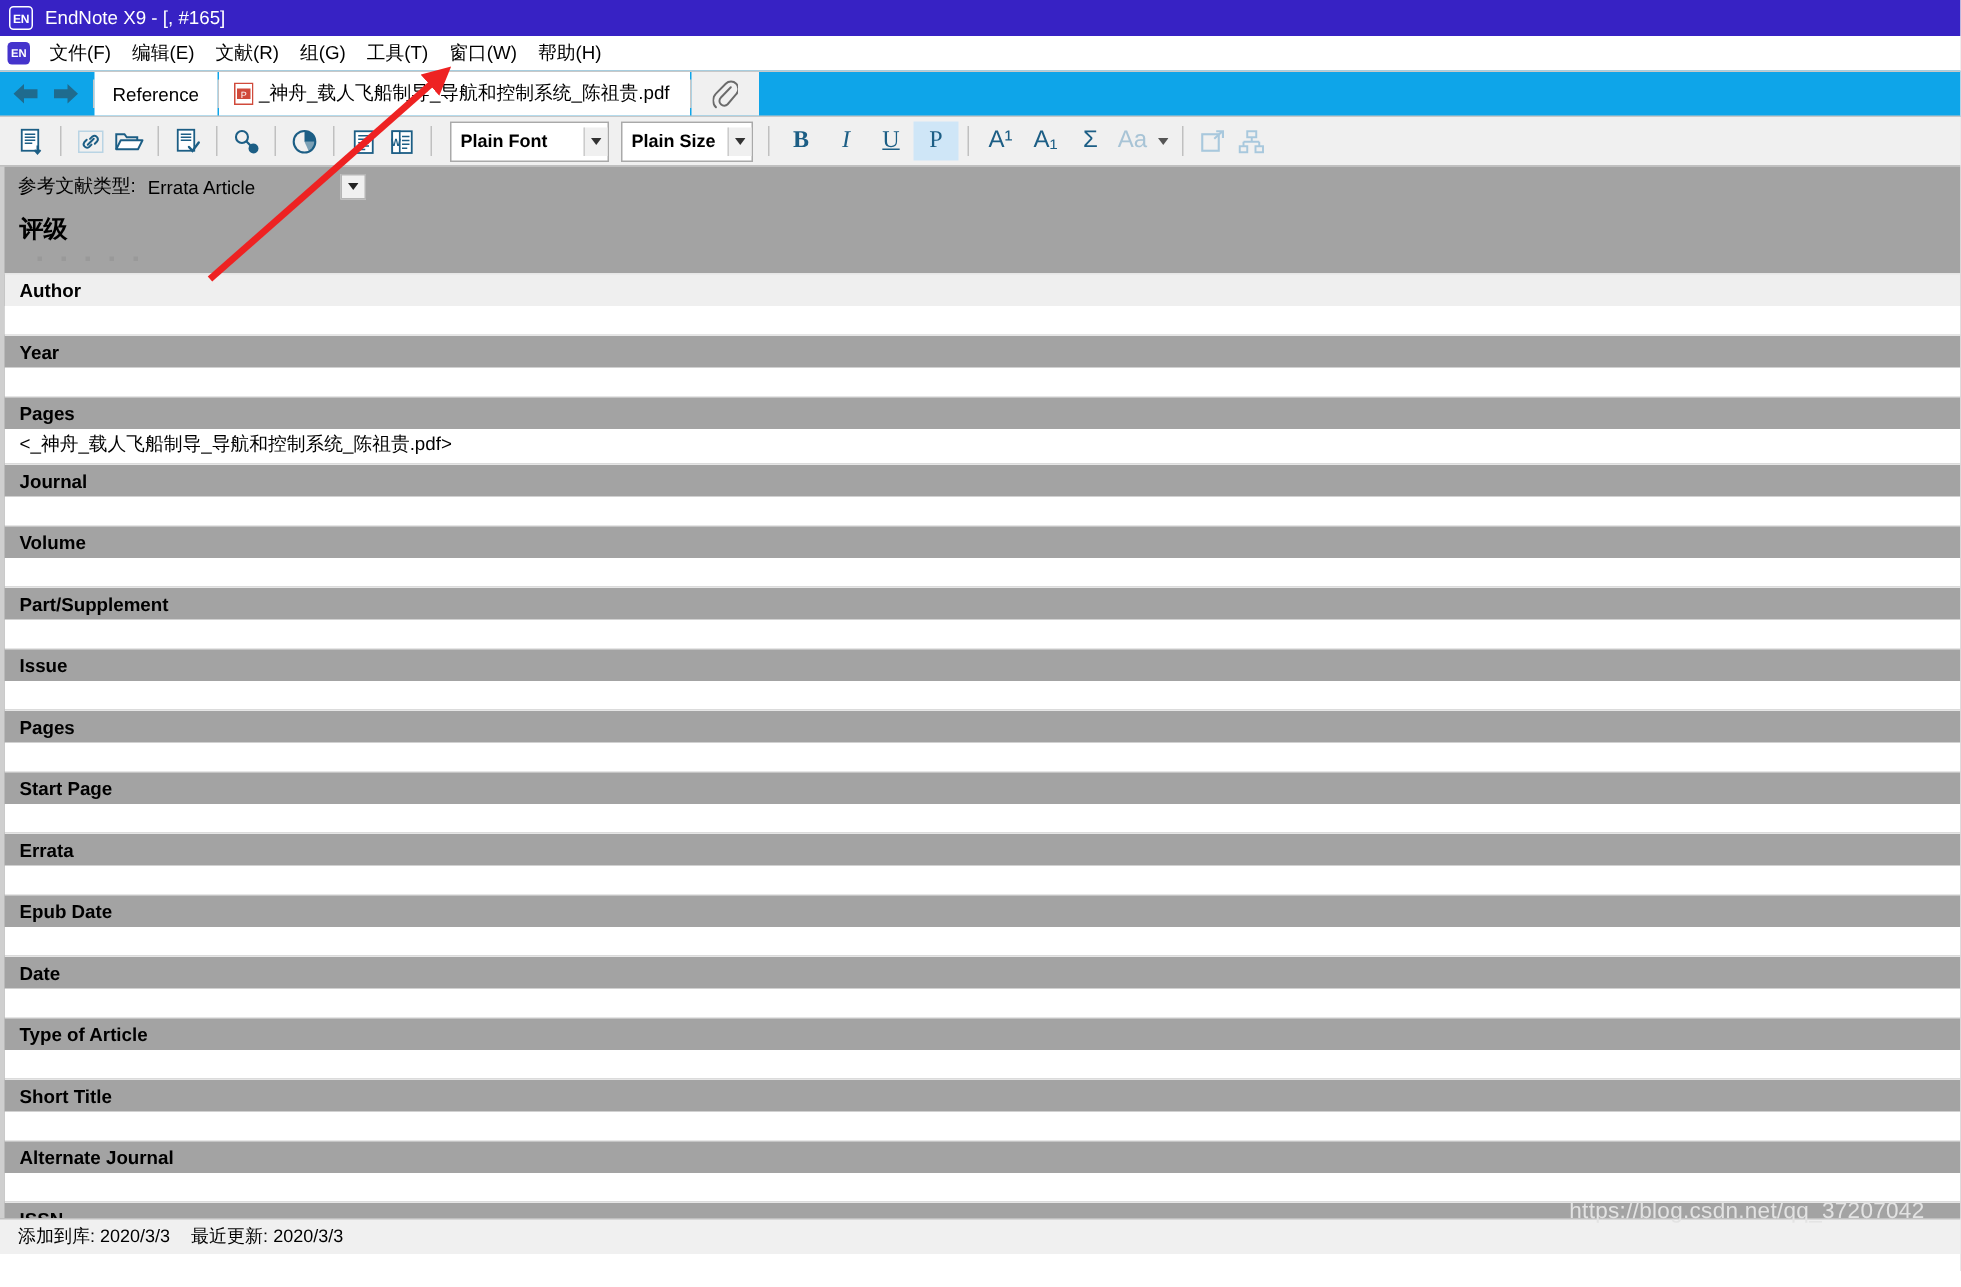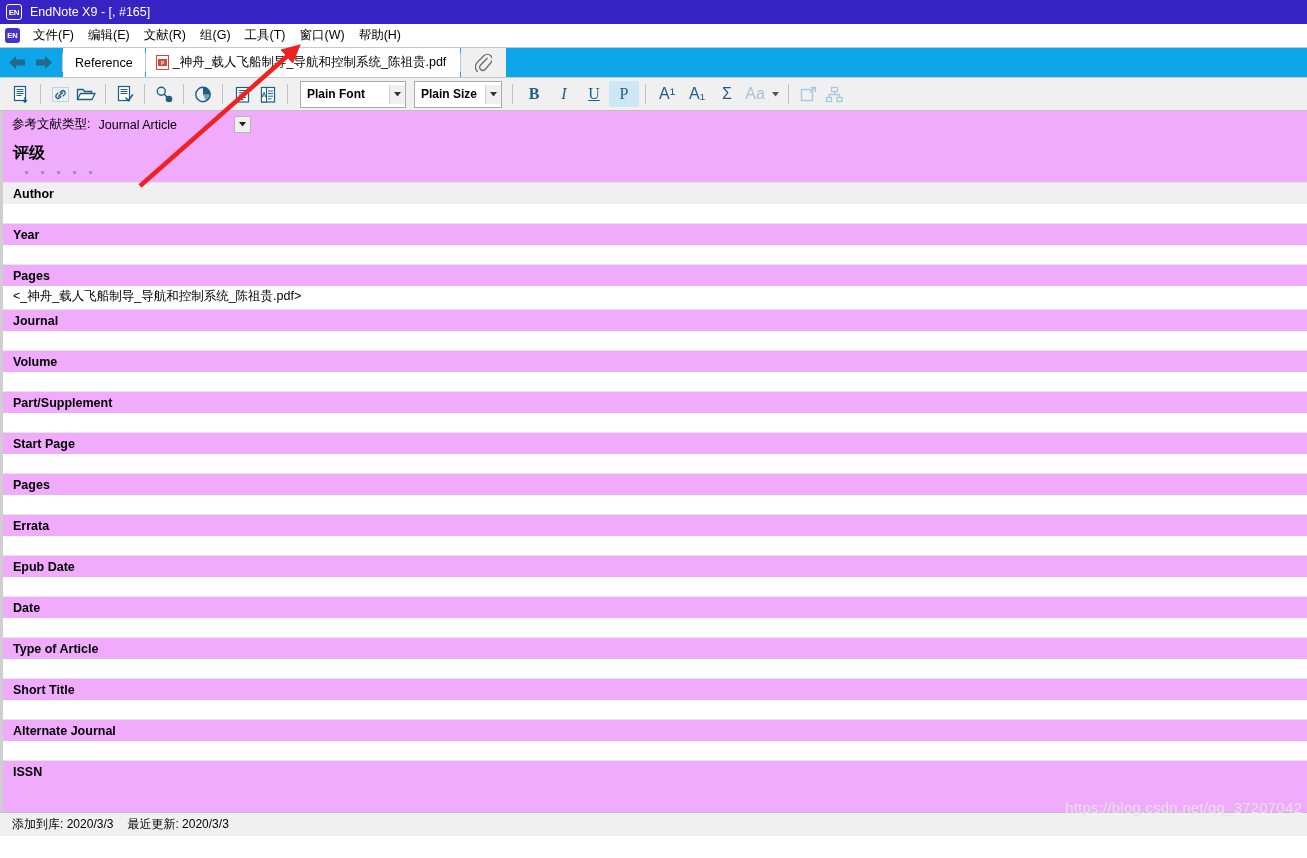--- a/index.html
+++ b/index.html
@@ -186,21 +186,21 @@
     flex: none;
   }
   .fbtn.sel { background: #cfe6f7; }
   .fbtn.dim { color: #a8c4d6; }
   .fbtn.sans { font-family: "Liberation Sans", sans-serif; }
 
   
   .refbody {
     position: relative;
     height: 701px;
-    background: #f0abfc;
+    background: #a3a3a3;
     border-left: 3px solid #cfcfcf;
     overflow: hidden;
   }
   .reftype-row {
     height: 27px;
     display: flex;
     align-items: center;
     padding-left: 9px;
     font-size: 12.5px;
   }
@@ -263,21 +263,21 @@
     align-items: center;
     padding-left: 12px;
     gap: 14px;
     font-size: 12px;
     color: #000;
     position: relative;
   }
   .status-item { white-space: nowrap; }
   .watermark {
     position: absolute;
-    right: 5px;
+    right: 24px;
     top: -14px;
     font-size: 15px;
     color: #e3e3e3;
     letter-spacing: 0.2px;
     white-space: nowrap;
     pointer-events: none;
   }
 
   
   .annot-arrow {
@@ -483,21 +483,21 @@
       <rect x="12" y="12.5" width="5" height="4" fill="none" stroke="#a8c8dd" stroke-width="1.3"></rect>
       <path d="M9.5 6.5 L9.5 9.5 M4 9.5 L14.5 9.5 M4 9.5 L4 12.5 M14.5 9.5 L14.5 12.5" fill="none" stroke="#a8c8dd" stroke-width="1.3"></path>
     </svg>
   </div>
 </div>
 
 <div class="refbody">
 
   <div class="reftype-row">
     <span class="reftype-label">参考文献类型:</span>
-    <span class="reftype-value">Journal Article</span>
+    <span class="reftype-value">Errata Article</span>
     <span class="reftype-arrow">
       <svg width="7" height="5" viewBox="0 0 7 5">
           <path d="M0 0 L7 0 L3.5 4.6 Z" fill="#222"></path>
         </svg>
     </span>
   </div>
 
   <div class="rating-label">评级</div>
   <div class="rating-dots">
     <span style="background: rgb(153, 153, 153);"></span>
@@ -526,25 +526,29 @@
       </div>
       <div class="field">
         <div class="field-label">Volume</div>
         <div class="field-value"></div>
       </div>
       <div class="field">
         <div class="field-label">Part/Supplement</div>
         <div class="field-value"></div>
       </div>
       <div class="field">
+        <div class="field-label">Issue</div>
+        <div class="field-value"></div>
+      </div>
+      <div class="field">
+        <div class="field-label">Pages</div>
+        <div class="field-value"></div>
+      </div>
+      <div class="field">
         <div class="field-label">Start Page</div>
-        <div class="field-value"></div>
-      </div>
-      <div class="field">
-        <div class="field-label">Pages</div>
         <div class="field-value"></div>
       </div>
       <div class="field">
         <div class="field-label">Errata</div>
         <div class="field-value"></div>
       </div>
       <div class="field">
         <div class="field-label">Epub Date</div>
         <div class="field-value"></div>
       </div>

